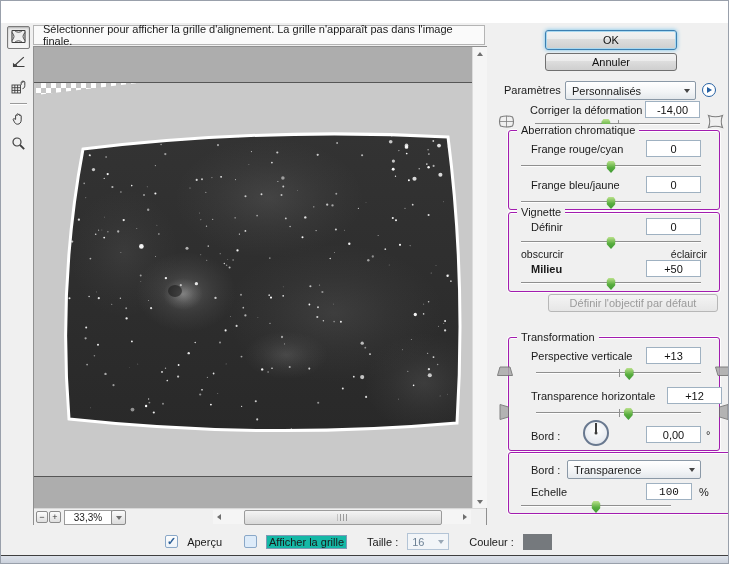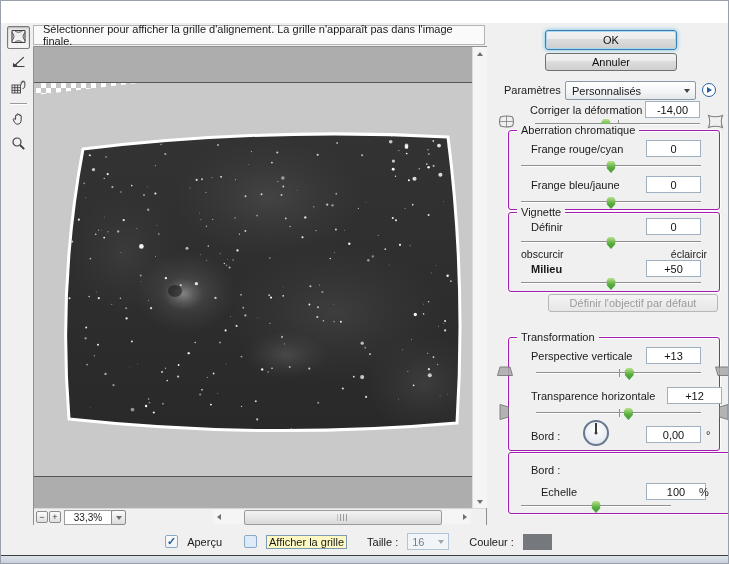--- a/index.html
+++ b/index.html
@@ -88,21 +88,21 @@
   .dial .dot{position:absolute;left:50%;top:50%;width:3px;height:3px;background:#3d3d3d;border-radius:50%;transform:translate(-50%,-50%);}
   .unit{position:absolute;color:#1a1a1a;}
   .persp-icon{position:absolute;opacity:.85;}
 
   
   .bottombar{position:absolute;left:0;top:506px;width:729px;height:25px;display:flex;align-items:center;justify-content:center;gap:9px;transform:translateX(-6px);}
   .cb{width:13px;height:13px;border:1px solid #8aa8c8;border-radius:2px;background:linear-gradient(#fdfdfd,#eef3f8);display:inline-flex;align-items:center;justify-content:center;box-sizing:border-box;}
   .cb .mark{display:none;color:#2f6199;font-size:11px;font-weight:bold;line-height:11px;margin-top:-1px;}
   .cb.checked .mark{display:block;}
   .cb.focusbox{background:#ddebf9;}
-  .grid-label-box{border:1px solid #7f9ab5;padding:0 2px;background:#fef9c3;}
+  .grid-label-box{border:1px solid #7f9ab5;padding:0 2px;background:#14b8a6;}
   .mini-combo{box-sizing:border-box;width:42px;height:17px;border:1px solid #b3c4d6;background:#f2f5f8;color:#6c8094;display:inline-flex;align-items:center;justify-content:space-between;padding:0 4px;}
   .mini-combo .carrow{width:0;height:0;border-left:3.5px solid transparent;border-right:3.5px solid transparent;border-top:4px solid #9aa8b6;}
   .swatch{width:29px;height:16px;display:inline-block;}
 
   .bottomstrip{position:absolute;left:0;top:556px;width:729px;height:8px;background:linear-gradient(#dde2ea,#c9cfda);}
 </style>
 </head>
 <body>
 
 <div id="app">
@@ -601,22 +601,26 @@
         <div class="dial" style="left:74px;top:82px;">
           <div class="needle"></div>
           <div class="dot"></div>
         </div>
         <input class="numfield" style="left: 137px; top: 88px;" value="0,00">
         <span class="unit" style="left:197px;top:91px;">°</span>
       </div>
 
       <div class="group" style="top:429px;height:60px;padding-left:40px;">
         <span class="rowlabel" style="left:22px;top:11px;">Bord :</span>
-        <span class="rowlabel" style="left:22px;top:33px;margin-left:10px;">Echelle</span>
-        <input class="numfield" style="left: 137px; top: 30px; width: 60px;" value="100">
+        <div class="combo" style="left:58px;top:7px;width:134px;">
+          <span>Transparence</span>
+          <span class="carrow"></span>
+        </div>
+        <span class="rowlabel" style="left:22px;top:33px;">Echelle</span>
+        <input class="numfield" style="left: 137px; top: 30px; width: 46px; font-family: Liberation Mono, monospace;" value="100">
         <span class="unit" style="left:190px;top:33px;">%</span>
         <div class="slider" style="left:12px;top:47px;width:150px;">
           <div class="track"></div>
           <div class="thumb" style="left: 50%;"></div>
         </div>
       </div>
     </div>
 
     <div class="bottombar">
       <span class="cb checked">

